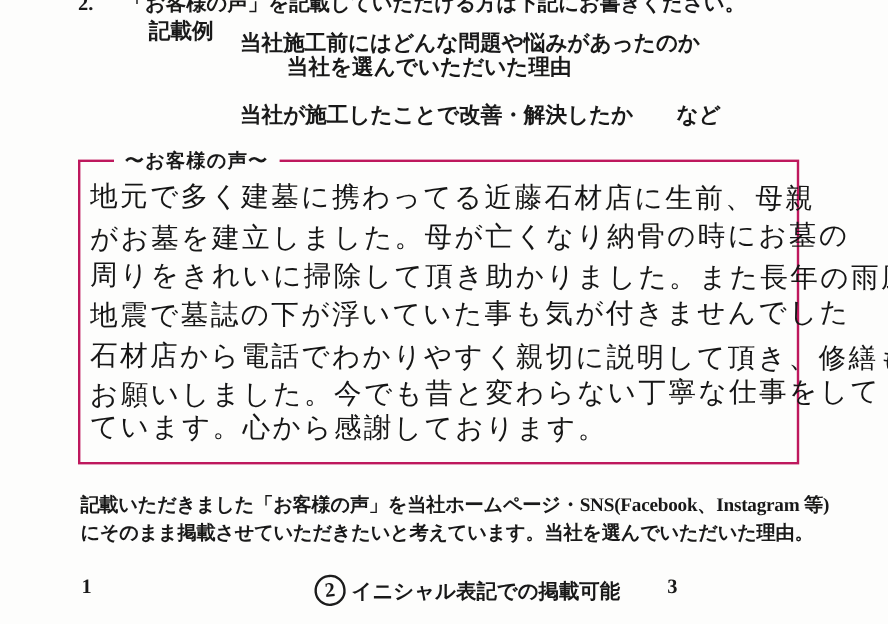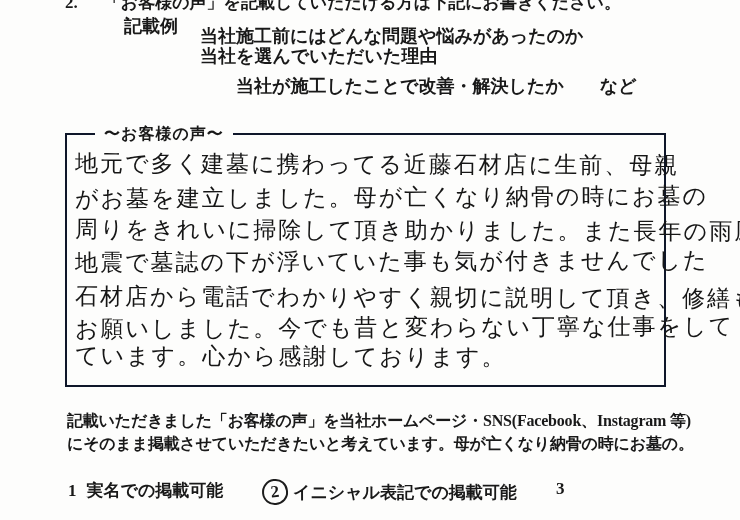--- a/index.html
+++ b/index.html
@@ -12,28 +12,28 @@
   .abs{position:absolute;}
 
   
   #clipped-line{top:-9px;left:65px;font-size:17px;}
   #clipped-line .num{display:inline-block;margin-right:26px;}
 
   
   .ex-line{left:200px;font-size:18px;}
   #ex-label{left:124px;top:14px;font-size:18px;}
   #ex1{top:24px;}
-  #ex2{top:44px;}
-  #ex3{top:74px;margin-left:36px;}
+  #ex2{top:44px;margin-left:39px;}
+  #ex3{top:84px;}
   #ex3 .suffix{display:inline-block;margin-left:36px;}
 
   
   #voice-box{
     left:65px;top:133px;width:597px;height:250px;
-    border:2px solid #0f172a;background:transparent;
+    border:2px solid #be185d;background:transparent;
   }
   #voice-box-title{
     position:absolute;left:28px;top:-11px;
     background:#fdfdfc;padding:0 9px;
     font-size:16px;font-weight:700;letter-spacing:1px;white-space:nowrap;
   }
   .hw{
     position:absolute;left:8px;white-space:nowrap;
     font-family:"DejaVu Sans","Liberation Sans",sans-serif;
     font-size:23px;font-weight:400;letter-spacing:2px;color:#161616;
@@ -81,25 +81,24 @@
     <div class="hw" style="top:14px">地元で多く建墓に携わってる近藤石材店に生前、母親</div>
     <div class="hw" style="top:47px">がお墓を建立しました。母が亡くなり納骨の時にお墓の</div>
     <div class="hw" style="top:80px">周りをきれいに掃除して頂き助かりました。また長年の雨風、</div>
     <div class="hw" style="top:111px">地震で墓誌の下が浮いていた事も気が付きませんでした</div>
     <div class="hw" style="top:147px">石材店から電話でわかりやすく親切に説明して頂き、修繕も</div>
     <div class="hw" style="top:177px">お願いしました。今でも昔と変わらない丁寧な仕事をしてくれ</div>
     <div class="hw" style="top:206px">ています。心から感謝しております。</div>
   </div>
 
   <div id="pub1" class="abs print pub-line">記載いただきました「お客様の声」を当社ホームページ・SNS(Facebook、Instagram 等)</div>
-  <div id="pub2" class="abs print pub-line">にそのまま掲載させていただきたいと考えています。母が亡くなり納骨の時にお墓の。</div>
+  <div id="pub2" class="abs print pub-line">にそのまま掲載させていただきたいと考えています。当社を選んでいただいた理由。</div>
 
   <div id="option-1" class="abs option">
     <span class="opt-num">1</span>
-    <span>実名での掲載可能</span>
   </div>
   <div id="option-2" class="abs option">
     <span class="opt-num circled">2</span>
     <span>イニシャル表記での掲載可能</span>
   </div>
   <div id="option-3" class="abs option">
     <span class="opt-num">3</span>
   </div>
 
 </div>

